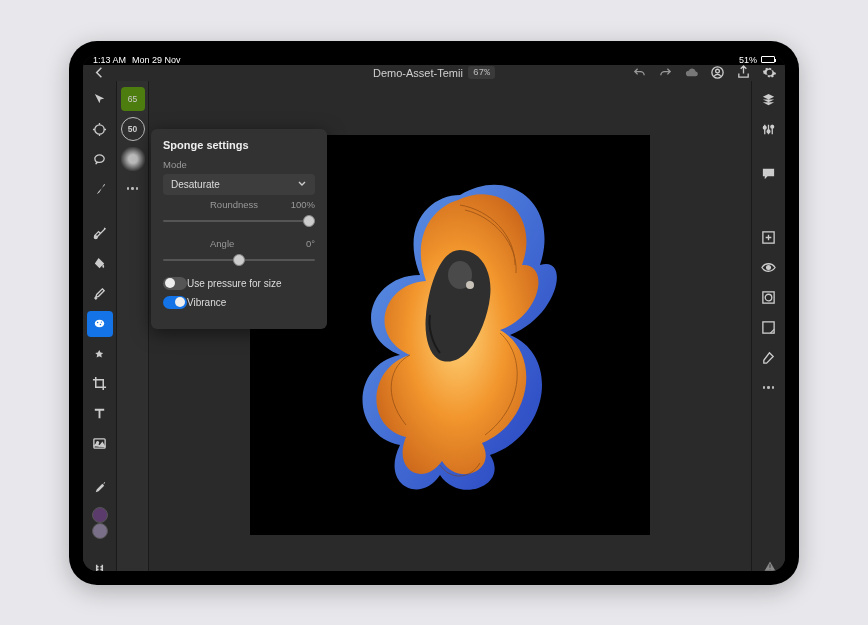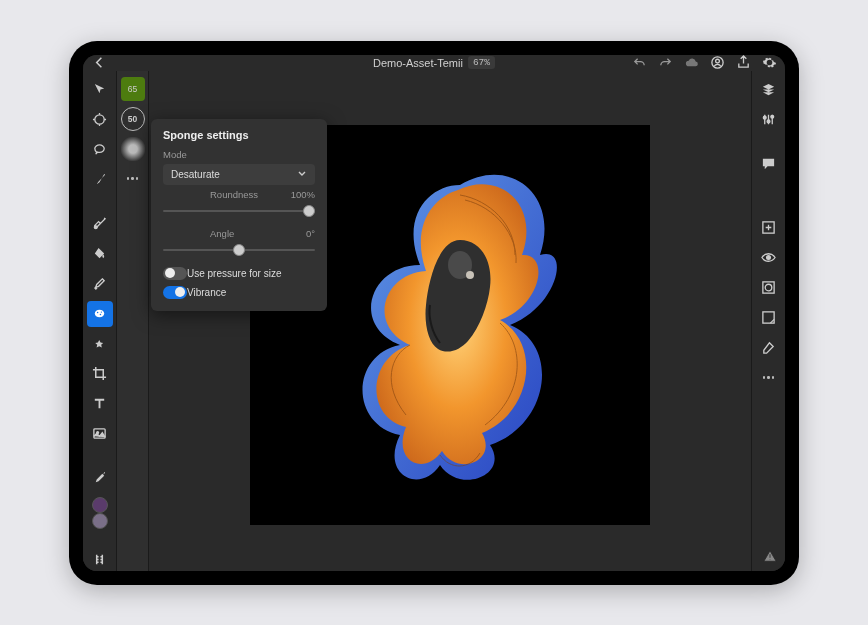--- a/index.html
+++ b/index.html
@@ -98,21 +98,21 @@
     width: 400px; height: 400px; background:#000;
     margin-top:6px;
     display:flex; align-items:center; justify-content:center;
     position:relative; overflow:hidden;
   }
   .canvas svg { width: 280px; height: 360px; }
 
   .settings-panel {
     position:absolute; left:68px; top:48px;
     width: 176px; background:#323232;
-    border-radius:6px; padding:10px 12px 12px;
+    border-radius:6px; padding:10px 12px 20px;
     color:#ddd; font-size:10px;
     box-shadow: 0 4px 18px rgba(0,0,0,0.5);
     z-index:20;
   }
   .settings-panel h4 { font-size:11px; font-weight:600; color:#eee; margin-bottom:8px;}
   .sp-label { font-size:9.5px; color:#999; margin-bottom:4px; display:block;}
   .sp-select {
     background:#3d3d3d; border:none; border-radius:4px;
     padding:5px 8px; color:#ddd; font-size:10px;
     display:flex; justify-content:space-between; align-items:center;
@@ -132,20 +132,35 @@
 
   .warn-corner { position:absolute; right:8px; bottom:6px; color:#888;}
   .warn-corner svg { width:14px; height:14px;}
 </style>
 </head>
 <body>
 
 <div class="ipad">
   <div class="screen">
 
+    <div class="status-bar">
+      <div class="status-left">
+        <span>1:13 AM</span>
+        <span>Mon 29 Nov</span>
+      </div>
+      <div class="status-right">
+        <span>
+          <svg viewBox="0 0 16 16" fill="#fff">
+              <path d="M8 12a1 1 0 100 2 1 1 0 000-2zm-3-2.5a5 5 0 016 0l-1 1a3.5 3.5 0 00-4 0zM2.5 7a8.5 8.5 0 0111 0l-1 1a7 7 0 00-9 0z"></path>
+            </svg>
+        </span>
+        <span>51%</span>
+        <span class="batt"><span class="batt-fill"></span></span>
+      </div>
+    </div>
 
     <div class="top-bar">
       <div class="top-ico">
         <svg viewBox="0 0 16 16" fill="none" stroke="#ccc" stroke-width="1.6">
             <path d="M10 3L5 8l5 5"></path>
           </svg>
       </div>
       <div class="top-center">
         <span>Demo-Asset-Temii</span>
         <span class="zoom-badge">67%</span>

